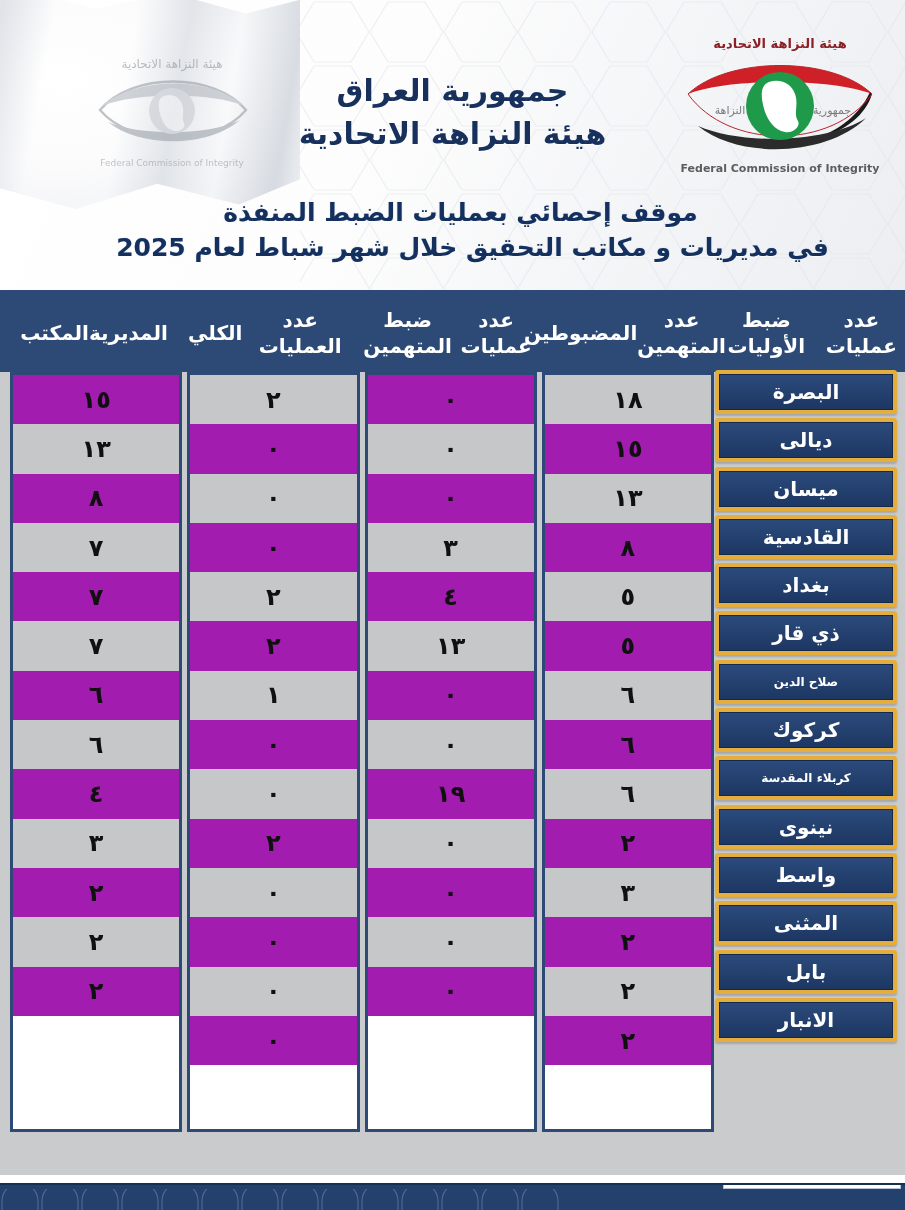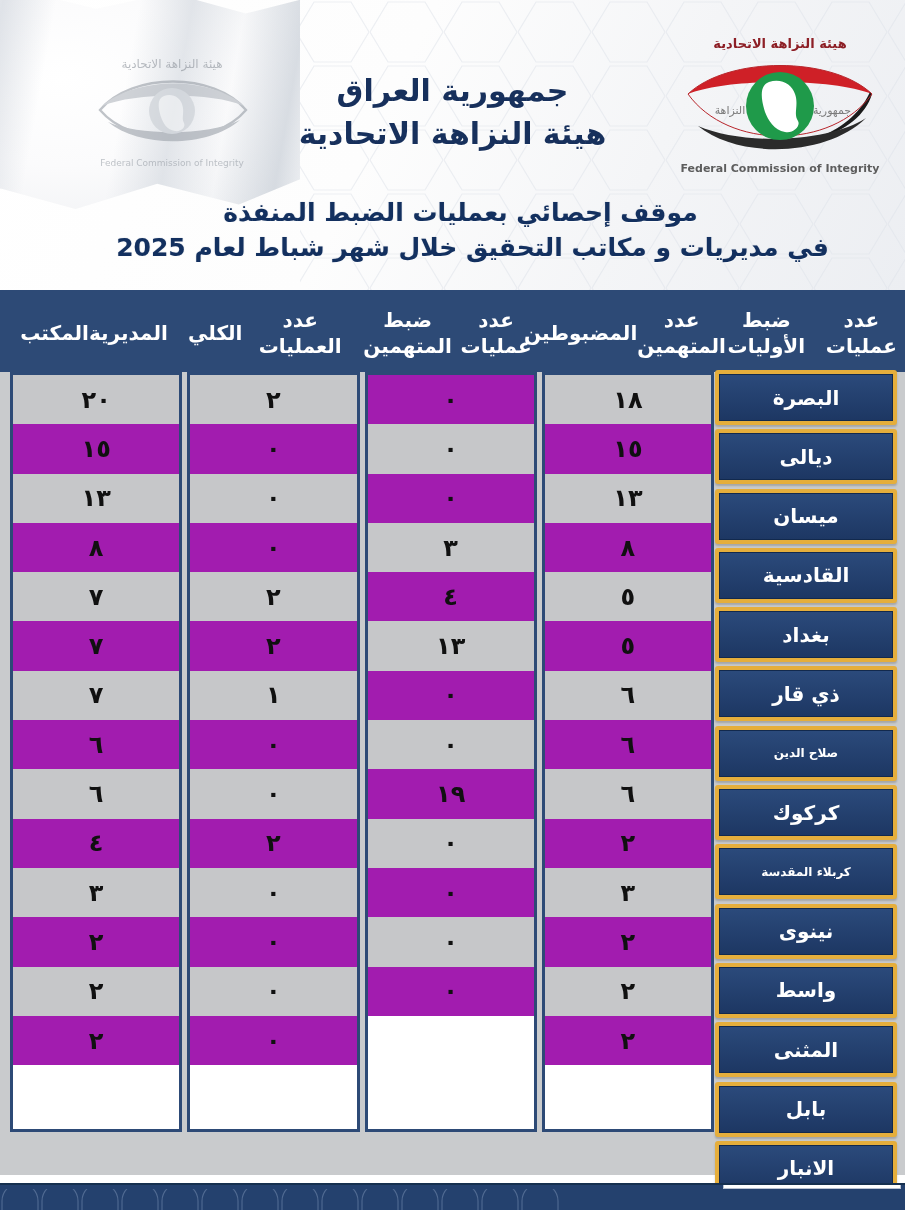--- a/index.html
+++ b/index.html
@@ -154,21 +154,21 @@
   }
   .num-cell.shade { background: #c6c7c9; }
 
   
   .office-col {
     position: absolute;
     right: 8px; top: -2px;
     width: 182px;
   }
   .office-btn {
-    height: 55px;
+    height: 44px;
     margin-bottom: 4.3px;
     background: #e5ae3c;
     border-radius: 3px;
     padding: 4px;
     box-shadow: 0 2px 2px rgba(90,90,90,.32);
   }
   .office-btn-inner {
     width: 100%; height: 100%;
     background: linear-gradient(180deg, #2b4a7b 0%, #1d3763 100%);
     border: 1px solid #12294d;
@@ -328,21 +328,20 @@
             <div class="num-cell shade">١</div>
             <div class="num-cell">٠</div>
             <div class="num-cell shade">٠</div>
             <div class="num-cell">٢</div>
             <div class="num-cell shade">٠</div>
             <div class="num-cell">٠</div>
             <div class="num-cell shade">٠</div>
             <div class="num-cell">٠</div>
           </div>
         <div class="num-col" id="col-total">
-            <div class="num-cell shade">٢٠</div>
             <div class="num-cell">١٥</div>
             <div class="num-cell shade">١٣</div>
             <div class="num-cell">٨</div>
             <div class="num-cell shade">٧</div>
             <div class="num-cell">٧</div>
             <div class="num-cell shade">٧</div>
             <div class="num-cell">٦</div>
             <div class="num-cell shade">٦</div>
             <div class="num-cell">٤</div>
             <div class="num-cell shade">٣</div>

